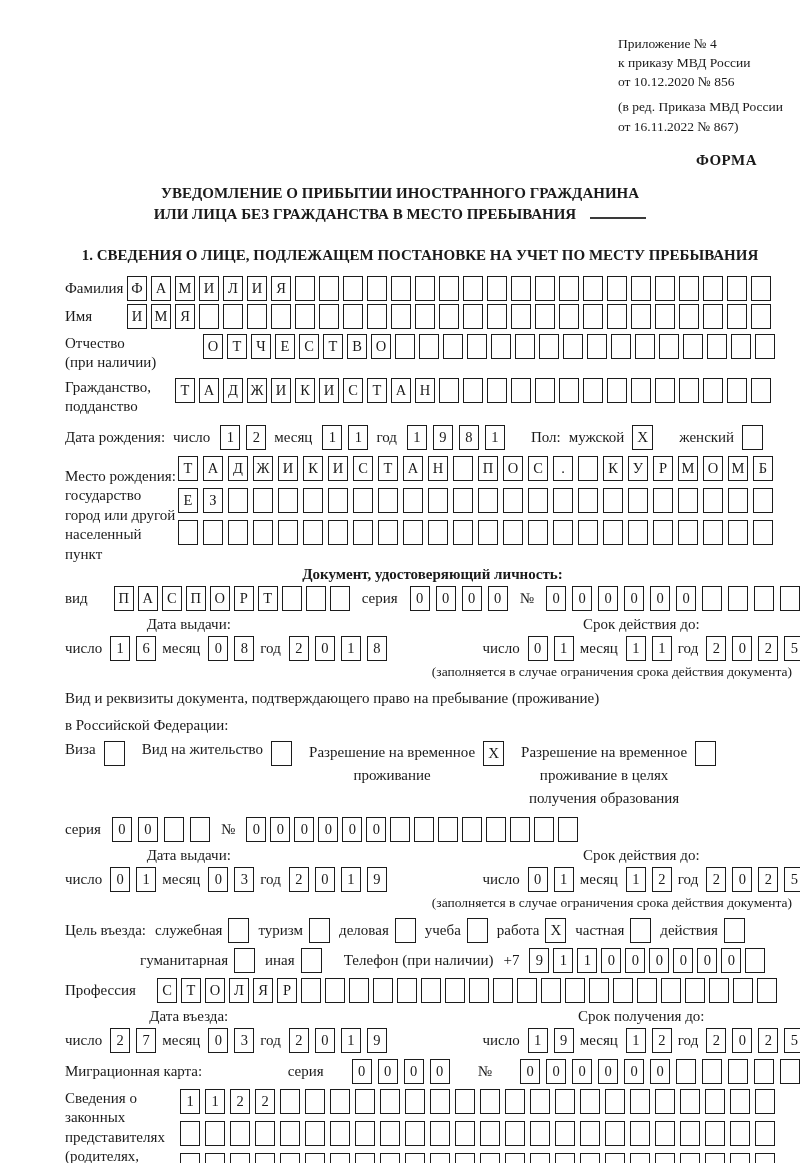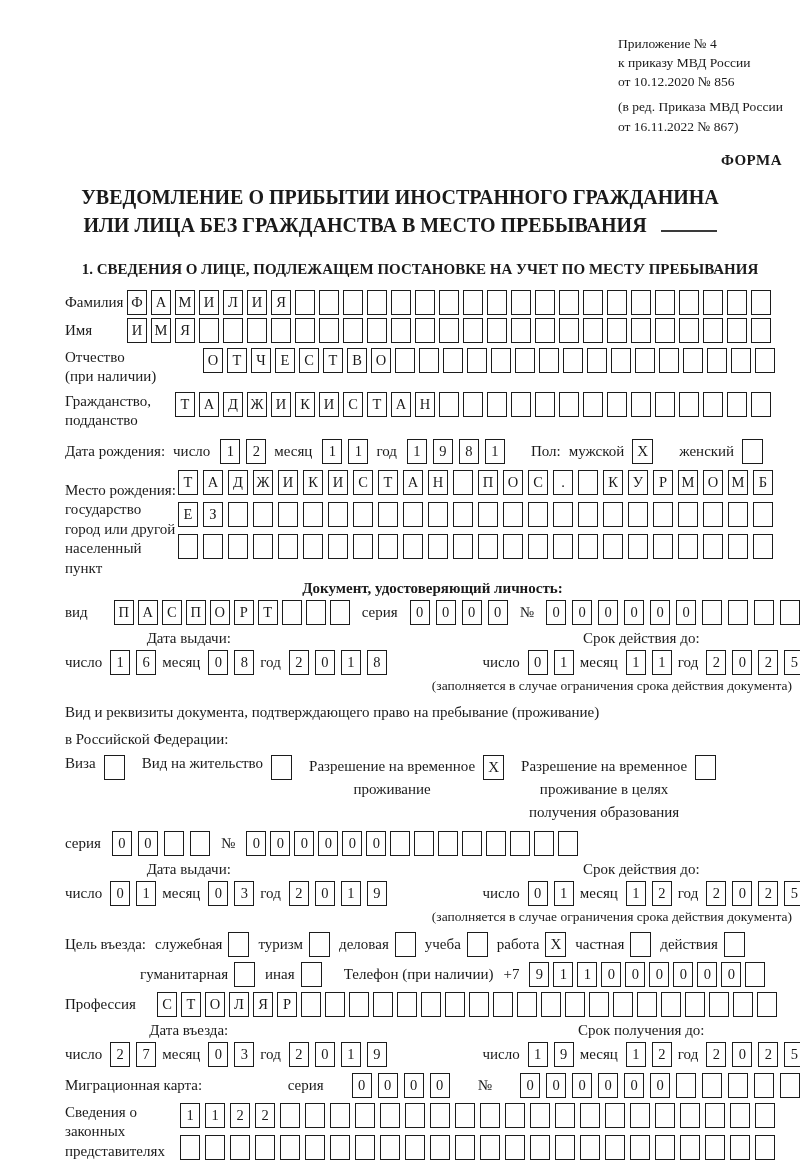--- a/index.html
+++ b/index.html
@@ -2,22 +2,22 @@
 <html><head>
 <meta charset="utf-8">
 <style>
   html,body{margin:0;padding:0;background:#e8e8e8;}
   .page{width:800px;height:1163px;background:#ffffff;color:#1a1a1a;
         font-family:"Liberation Serif","DejaVu Serif",serif;font-size:15px;
         box-sizing:border-box;padding-top:34px;overflow:hidden;margin:0 auto;position:relative;}
   .prelines{white-space:pre-line;}
   .appendix{margin-left:618px;font-size:13.5px;line-height:1.42;}
   .appendix .ed{margin-top:6px;}
-  .forma{text-align:right;padding-right:18px;font-weight:bold;font-size:15px;margin-top:16px;letter-spacing:.5px;}
-  .title{text-align:center;font-weight:bold;font-size:20px;line-height:1.4;margin-top:14px;}
+  .forma{text-align:right;padding-right:43px;font-weight:bold;font-size:15px;margin-top:16px;letter-spacing:.5px;}
+  .title{text-align:center;font-weight:bold;font-size:15px;line-height:1.4;margin-top:14px;}
   .uline{display:inline-block;width:56px;height:13px;border-bottom:2.5px solid #3a3a3a;margin-left:14px;}
   .sect{padding-left:40px;text-align:center;font-weight:bold;font-size:15px;margin-top:22px;}
   .frow{display:flex;align-items:flex-start;padding-left:65px;margin-top:3px;}
   .lbl{white-space:pre-line;line-height:1.3;flex-shrink:0;}
   .lbl-c{line-height:25px;}
   .w-name{width:62px;}
   .w-pat{width:138px;}
   .w-cit{width:110px;}
   .w-bp{width:113px;margin-top:11px;}
   .w-vid{width:45px;}

